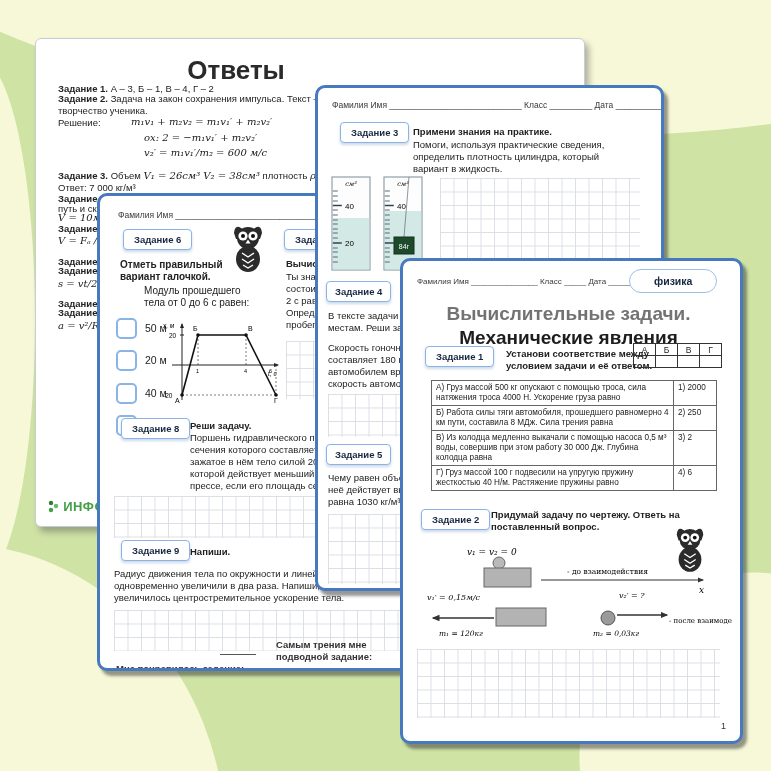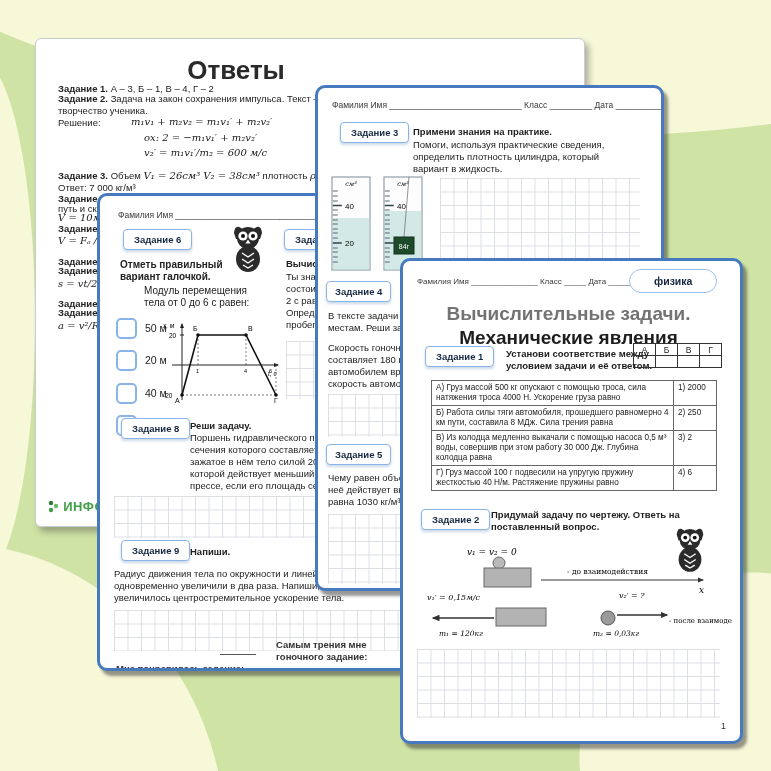--- a/index.html
+++ b/index.html
@@ -103,21 +103,21 @@
         <circle cx="25" cy="14" r="2" fill="#111"></circle>
       <polygon points="20,17.5 17.5,21.5 22.5,21.5" fill="#fff"></polygon>
       <ellipse cx="20" cy="37" rx="12" ry="13" fill="#2b2b2b"></ellipse>
       <path d="M14 31 L20 35 L26 31 M14 37 L20 41 L26 37 M15 43 L20 46 L25 43" stroke="#fff" stroke-width="1.4" fill="none"></path>
     </svg>
 
     <div class="badge" style="left:184px;top:33px;">Задание 7</div>
 
     <div class="ln t10 b" style="left:20px;top:62px;">Отметь правильный</div>
     <div class="ln t10 b" style="left:20px;top:74px;">вариант галочкой.</div>
-    <div class="ln t10" style="left:44px;top:88px;">Модуль перемещения</div>
+    <div class="ln t10" style="left:44px;top:88px;">Модуль прошедшего</div>
     <div class="ln t10" style="left:44px;top:100px;">тела от 0 до 6 с равен:</div>
 
     <div class="ln t9 b" style="left:186px;top:62px;">Вычисли.</div>
     <div class="ln t9" style="left:186px;top:75px;">Ты знаешь, что автобус</div>
     <div class="ln t9" style="left:186px;top:87px;">состоит в движении, разгон</div>
     <div class="ln t9" style="left:186px;top:99px;">2 с равнозамедленно.</div>
     <div class="ln t9" style="left:186px;top:111px;">Определи за это время</div>
     <div class="ln t9" style="left:186px;top:123px;">пробег автобуса.</div>
     <div class="grid" style="left:186px;top:145px;width:130px;height:58px;"></div>
 
@@ -173,21 +173,21 @@
     <div class="badge" style="left:21px;top:344px;">Задание 9</div>
     <div class="ln t9 b" style="left:90px;top:350px;">Напиши.</div>
     <div class="ln t9" style="left:14px;top:372px;">Радиус движения тела по окружности и линейную скорость</div>
     <div class="ln t9" style="left:14px;top:384px;">одновременно увеличили в два раза. Напиши, во сколько раз</div>
     <div class="ln t9" style="left:14px;top:396px;">увеличилось центростремительное ускорение тела.</div>
     <div class="grid" style="left:14px;top:414px;width:492px;height:41px;"></div>
 
     <div class="ln" style="left:16px;top:467px;font-size:9.5px;font-weight:600;color:#333;">Мне понравилось задание:</div>
     <div style="position:absolute;left:120px;top:458px;width:36px;border-bottom:1px solid #555;"></div>
     <div class="ln" style="left:176px;top:443px;font-size:9.5px;font-weight:600;color:#333;">Самым трения мне</div>
-    <div class="ln" style="left:176px;top:455px;font-size:9.5px;font-weight:600;color:#333;">гоночного задание:</div>
+    <div class="ln" style="left:176px;top:455px;font-size:9.5px;font-weight:600;color:#333;">подводной задание:</div>
   </div>
 
   <div class="page pageB" style="left:315px;top:85px;width:343px;height:500px;z-index:3;">
     <div class="hdr" style="left:14px;top:12px;">Фамилия Имя ____________________________ Класс _________ Дата _____________</div>
 
     <div class="badge" style="left:22px;top:34px;">Задание 3</div>
     <div class="ln t9 b" style="left:95px;top:38px;">Примени знания на практике.</div>
     <div class="ln t9" style="left:95px;top:51px;">Помоги, используя практические сведения,</div>
     <div class="ln t9" style="left:95px;top:63px;">определить плотность  цилиндра, который</div>
     <div class="ln t9" style="left:95px;top:75px;">вариант в жидкость.</div>

